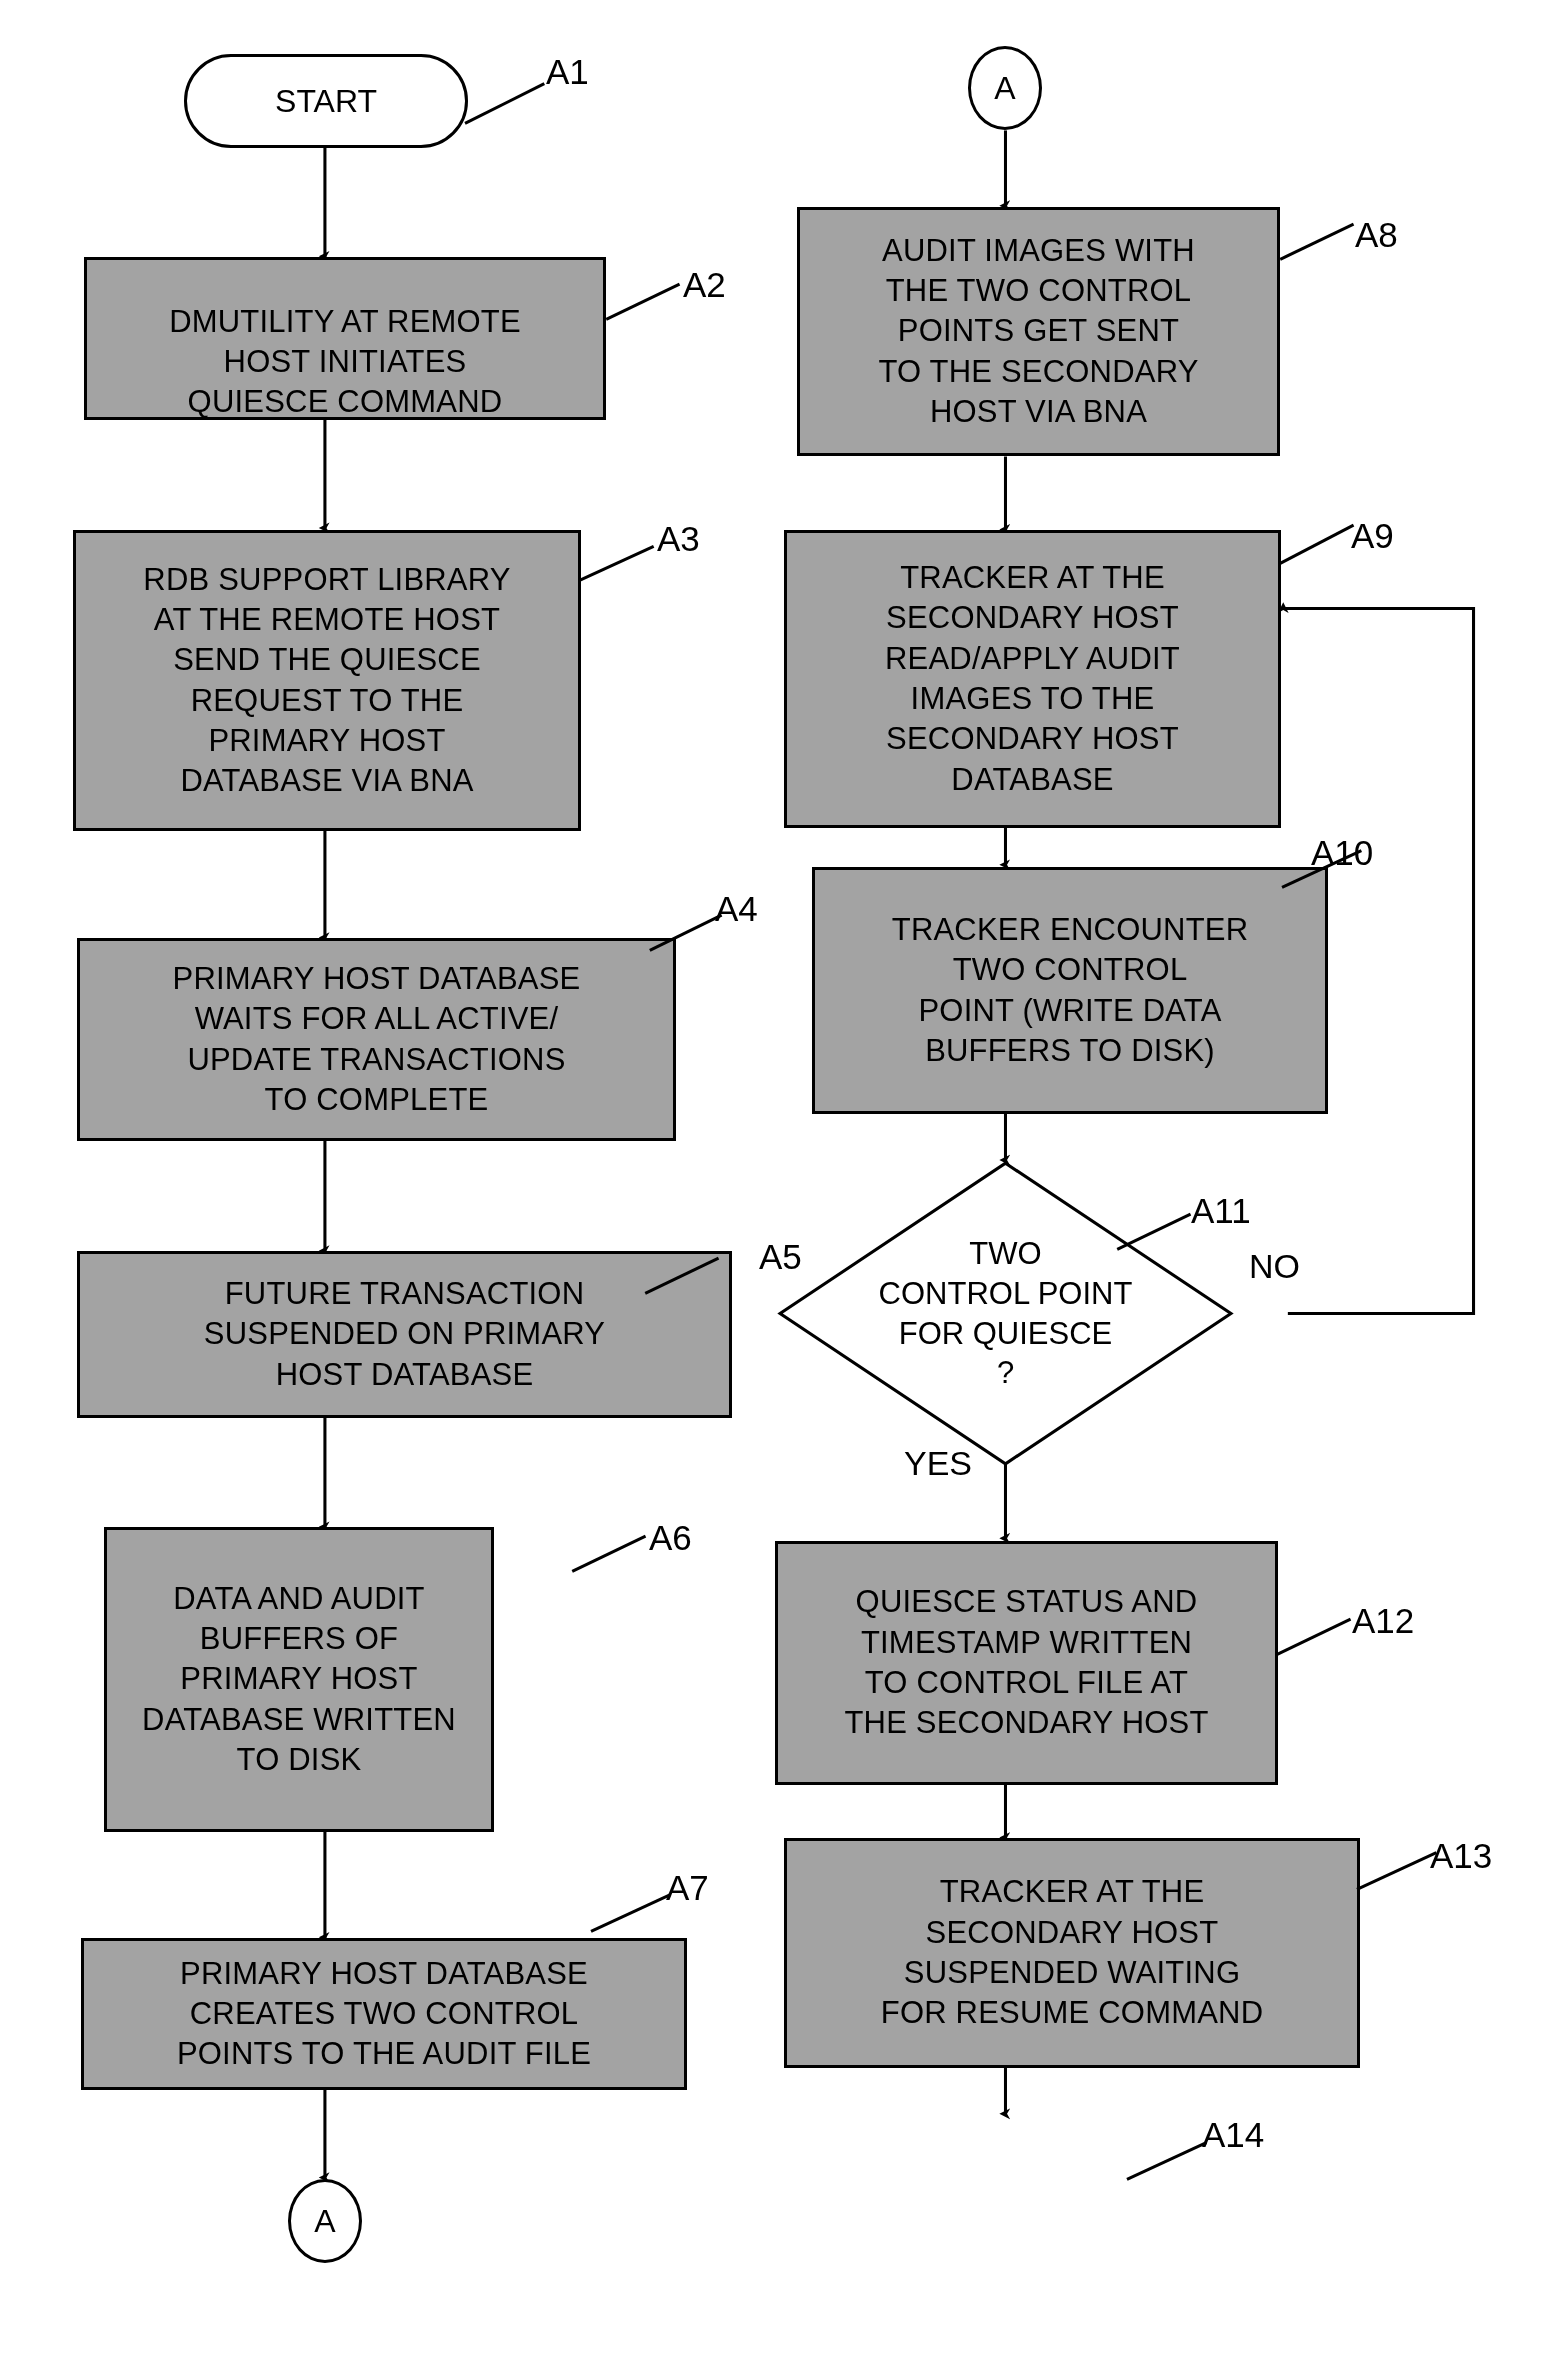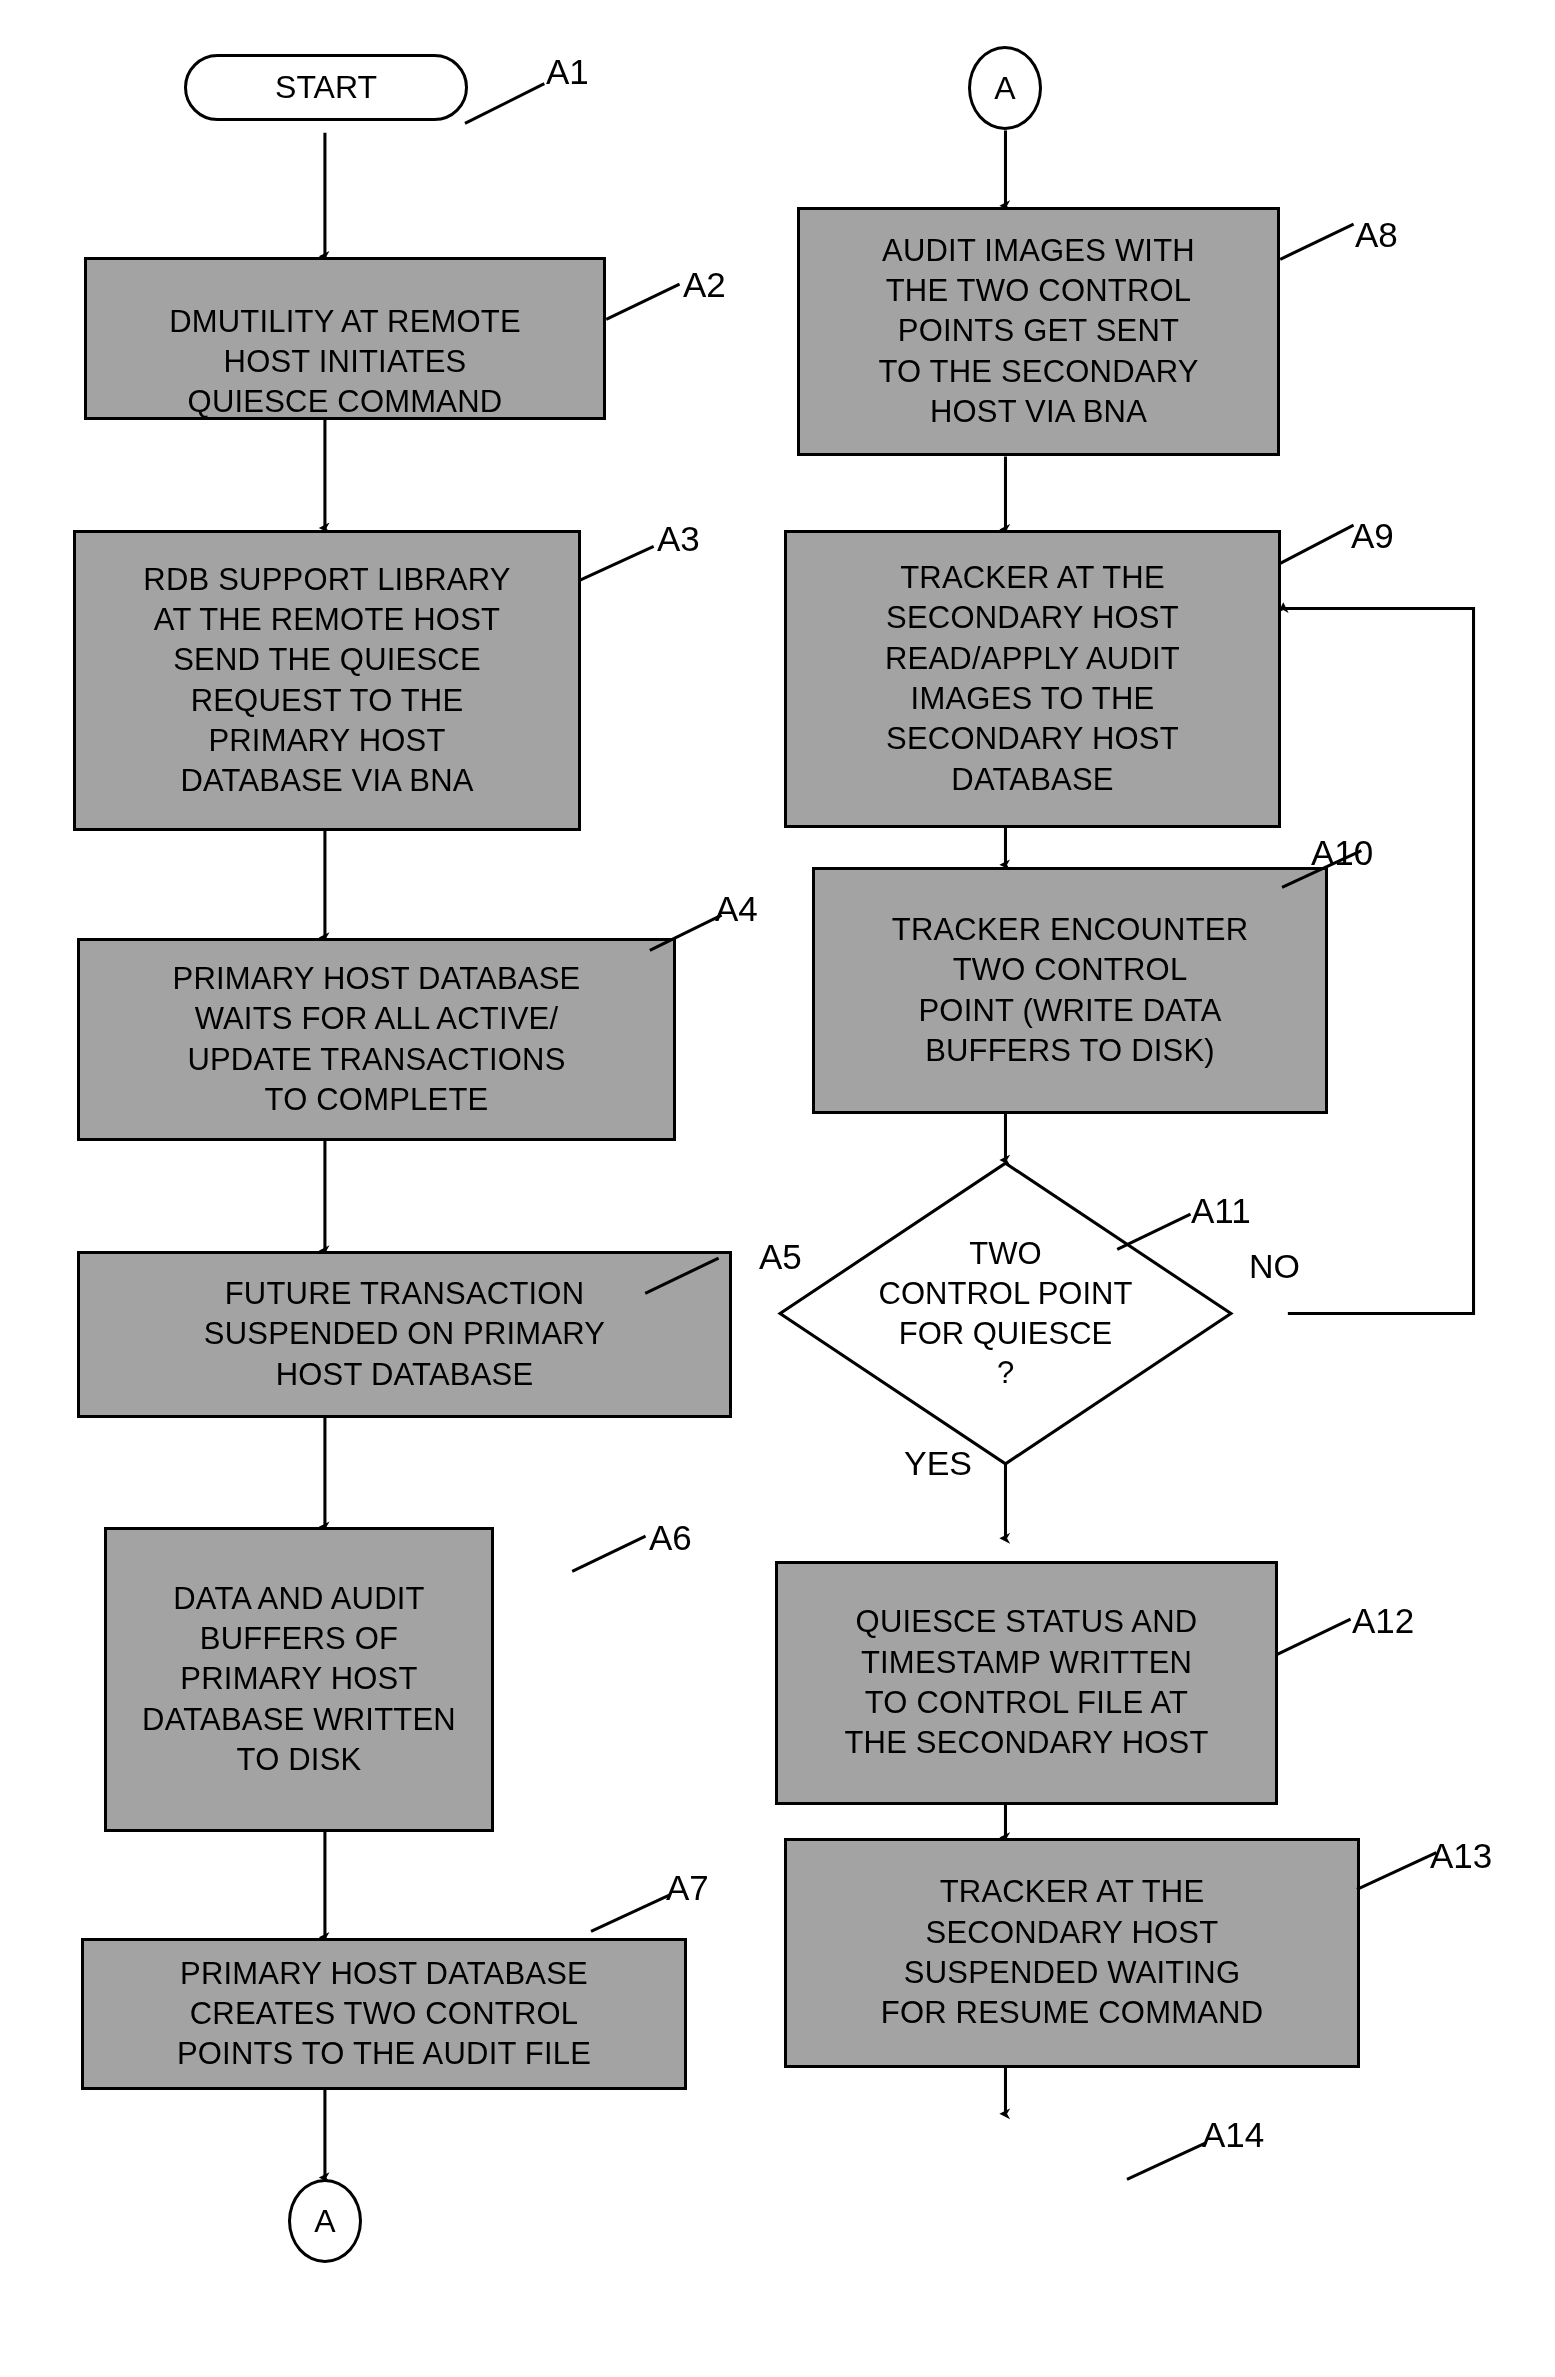--- a/index.html
+++ b/index.html
@@ -100,21 +100,21 @@
 
       <line x1="1310" y1="2325" x2="2025" y2="2325" stroke="none"></line>
       <line x1="1310" y1="2325" x2="1310" y2="2395" marker-end="url(#ah)"></line>
 
       <line x1="1310" y1="2695" x2="1310" y2="2755" marker-end="url(#ah)"></line>
 
       <path d="M1678,1712 L1920,1712 L1920,793 L1672,793" marker-end="url(#ahl)"></path>
     </g>
   </svg>
 
-  <div class="node term" style="left:184px;top:54px;width:284px;height:67px;">
+  <div class="node term" style="left:184px;top:54px;width:284px;height:94px;">
     <span class="txt">START</span>
   </div>
   <svg class="node" style="left:460px;top:73px;width:100px;height:61px;" viewBox="0 0 130 80">
     <line x1="6" y1="66" x2="110" y2="14" stroke="#000" stroke-width="4"></line>
   </svg>
   <div class="ref" style="left:546px;top:52px;">A1</div>
 
   <div class="node box" style="left:84px;top:257px;width:522px;height:163px;">
     <span class="txt" style="white-space:pre-line;margin-top:47px;">DMUTILITY AT REMOTE
 HOST INITIATES
@@ -237,21 +237,21 @@
     </div>
   </div>
   <svg class="node" style="left:1114px;top:1205px;width:92px;height:55px;" viewBox="0 0 120 72">
     <line x1="4" y1="58" x2="100" y2="12" stroke="#000" stroke-width="4"></line>
   </svg>
   <div class="ref" style="left:1191px;top:1191px;">A11</div>
 
   <div class="edgelabel" style="left:1249px;top:1247px;">NO</div>
   <div class="edgelabel" style="left:904px;top:1444px;">YES</div>
 
-  <div class="node box" style="left:775px;top:1541px;width:503px;height:244px;margin-top:20px;">
+  <div class="node box" style="left:775px;top:1541px;width:503px;height:244px;">
     <span class="txt" style="white-space:pre-line;">QUIESCE STATUS AND
 TIMESTAMP WRITTEN
 TO CONTROL FILE AT
 THE SECONDARY HOST</span>
   </div>
   <svg class="node" style="left:1274px;top:1610px;width:92px;height:55px;" viewBox="0 0 120 72">
     <line x1="4" y1="58" x2="100" y2="12" stroke="#000" stroke-width="4"></line>
   </svg>
   <div class="ref" style="left:1352px;top:1601px;text-align:right;">A12</div>
 

